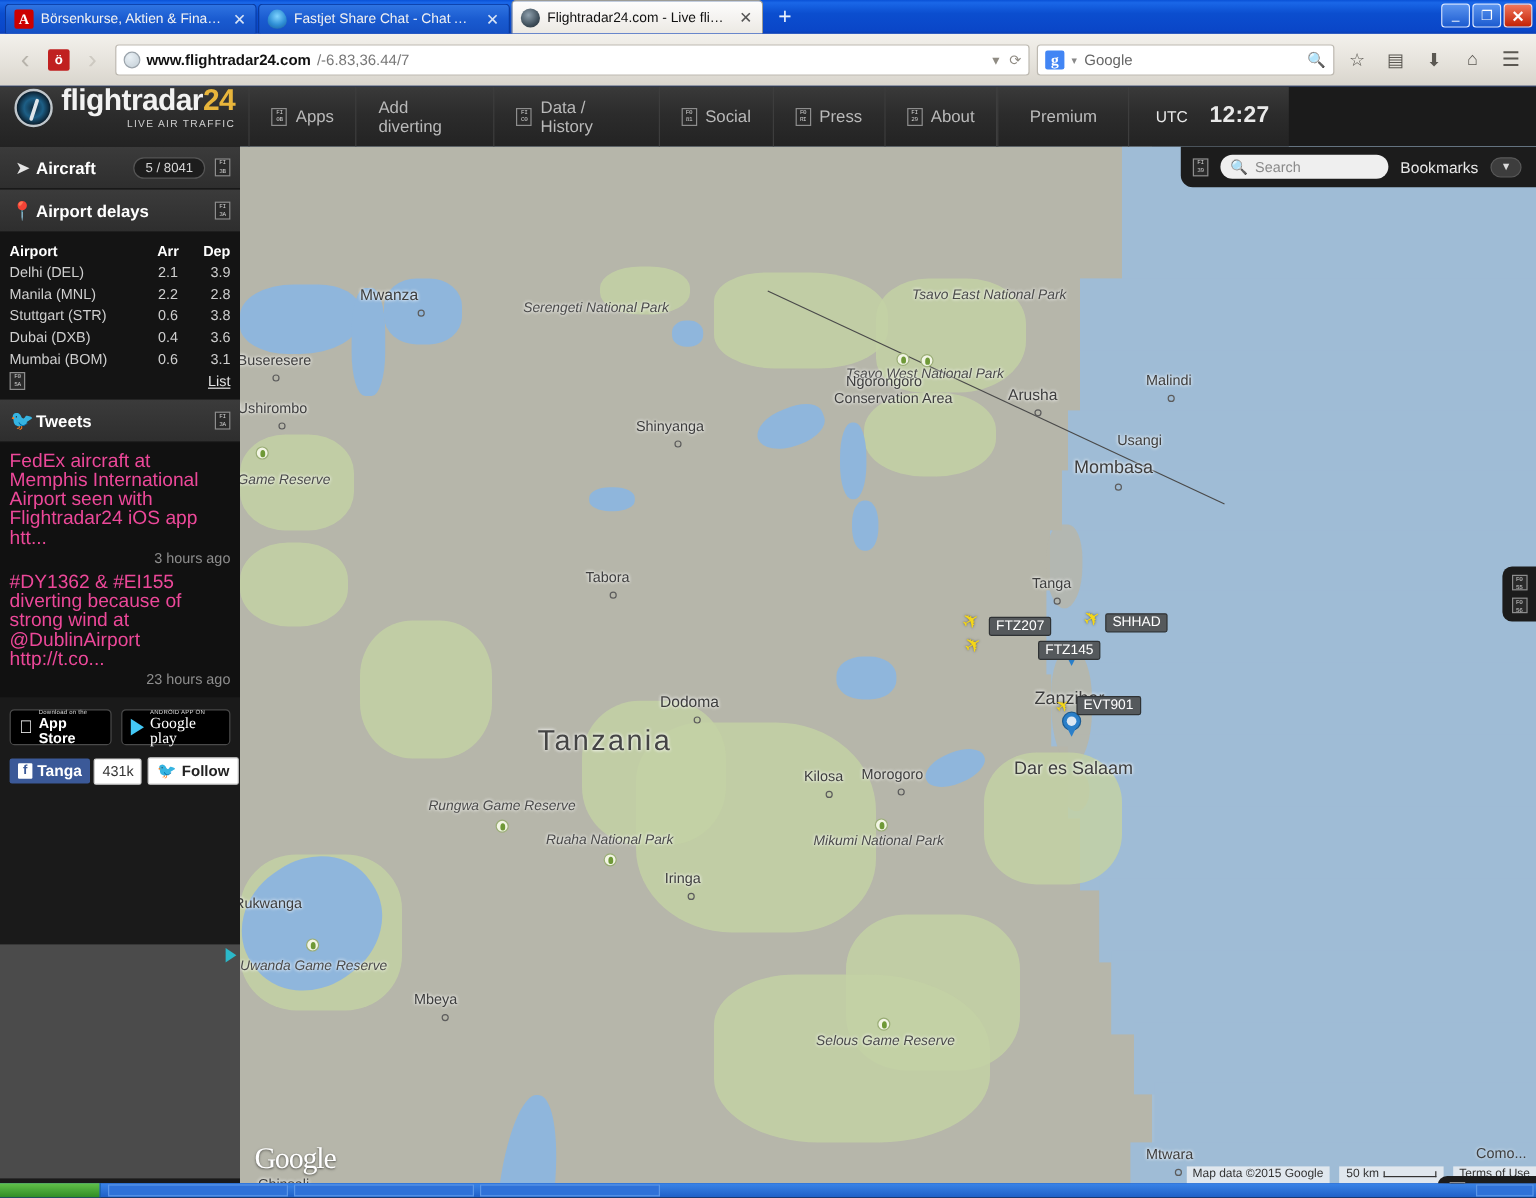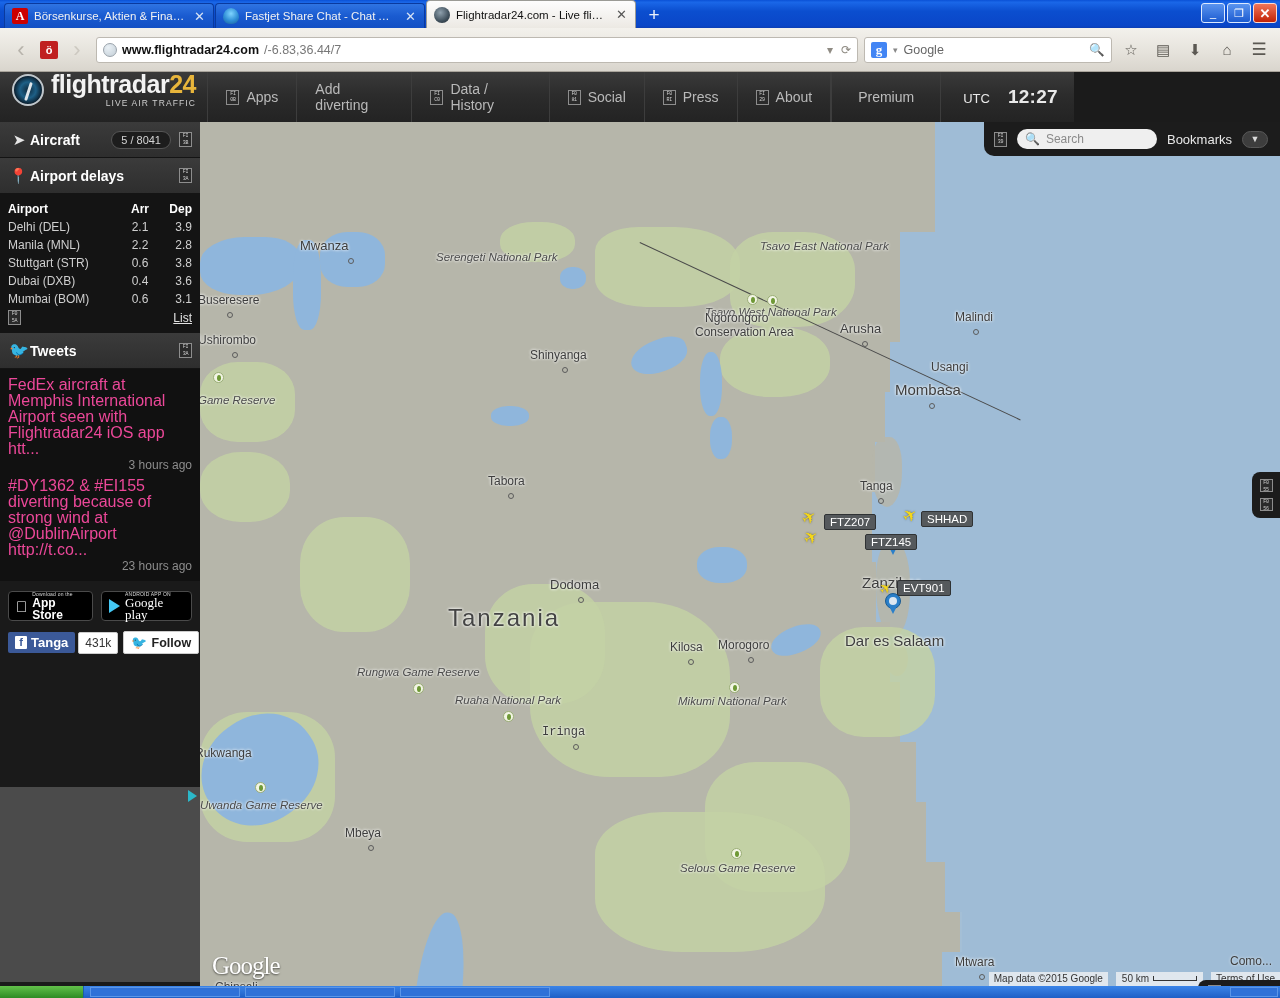--- a/index.html
+++ b/index.html
@@ -527,21 +527,21 @@
       <div class="citydot" style="left:488px;top:537px;"></div>
       <div class="maplabel" style="left:518px;top:516px;">Morogoro</div>
       <div class="citydot" style="left:548px;top:535px;"></div>
       <div class="maplabel big" style="left:645px;top:510px;font-size:15px;">Dar es Salaam</div>
       <div class="maplabel park" style="left:157px;top:544px;">Rungwa Game Reserve</div>
       <div class="parkdot" style="left:213px;top:561px;"></div>
       <div class="maplabel park" style="left:255px;top:572px;">Ruaha National Park</div>
       <div class="parkdot" style="left:303px;top:589px;"></div>
       <div class="maplabel park" style="left:478px;top:573px;">Mikumi National Park</div>
       <div class="parkdot" style="left:529px;top:560px;"></div>
-      <div class="maplabel" style="left:342px;top:603px;font-family:Liberation Mono, monospace;">Iringa</div>
+      <div class="maplabel" style="left:354px;top:603px;">Iringa</div>
       <div class="citydot" style="left:373px;top:622px;"></div>
       <div class="maplabel" style="left:-5px;top:624px;">Rukwanga</div>
       <div class="maplabel park" style="left:0px;top:677px;">Uwanda Game Reserve</div>
       <div class="parkdot" style="left:55px;top:660px;"></div>
       <div class="maplabel" style="left:145px;top:704px;">Mbeya</div>
       <div class="citydot" style="left:168px;top:723px;"></div>
       <div class="maplabel park" style="left:480px;top:740px;">Selous Game Reserve</div>
       <div class="parkdot" style="left:531px;top:726px;"></div>
       <div class="maplabel" style="left:755px;top:833px;">Mtwara</div>
       <div class="citydot" style="left:779px;top:852px;"></div>

